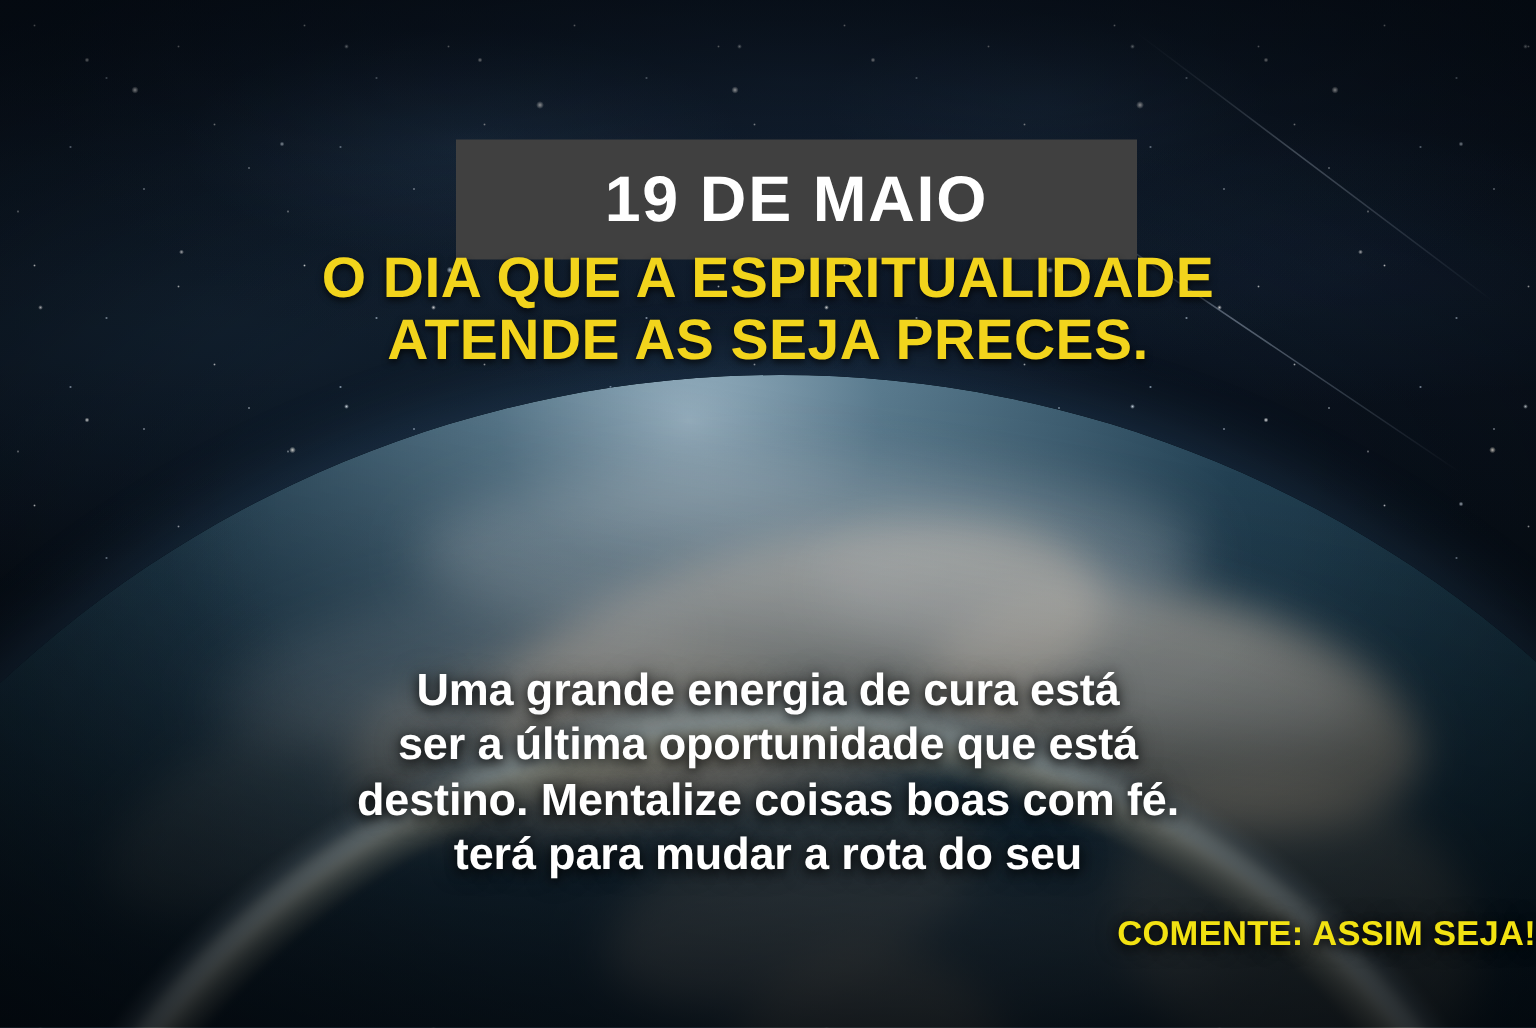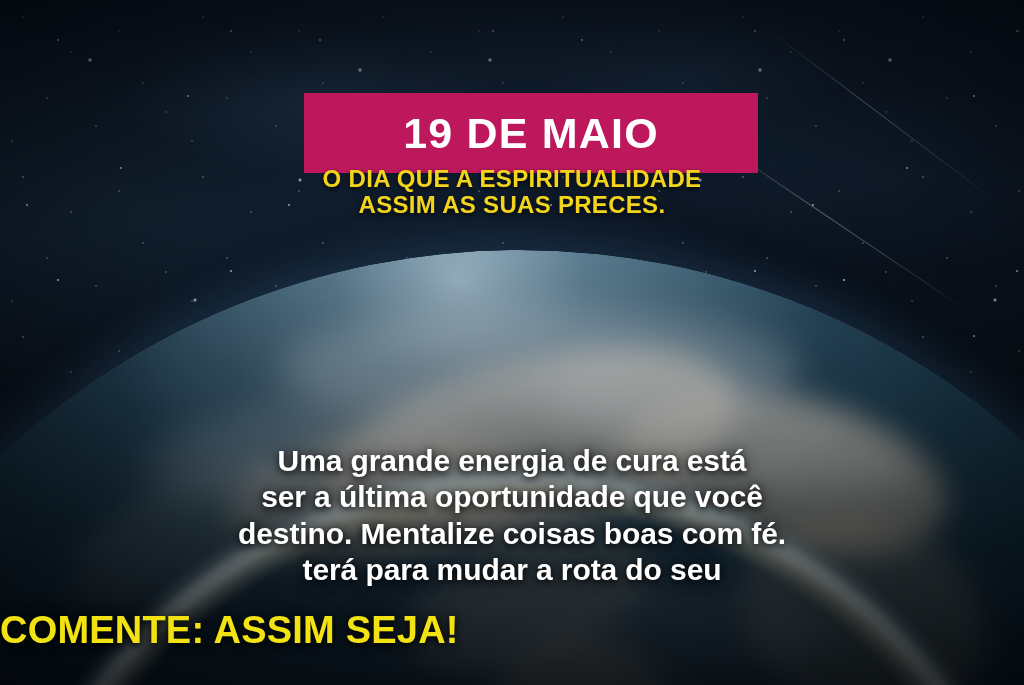--- a/index.html
+++ b/index.html
@@ -208,42 +208,42 @@
     inset: 0;
     z-index: 5;
   }
 
   .date-banner {
     position: absolute;
     left: 304px;
     top: 93px;
     width: 454px;
     height: 80px;
-    background: #be185d;
+    background: #404040;
     display: flex;
     align-items: center;
     justify-content: center;
   }
   .date-banner-label {
     color: #ffffff;
     font-size: 43px;
     font-weight: 700;
     letter-spacing: 1.2px;
     line-height: 1;
     white-space: nowrap;
   }
 
   .headline {
     position: absolute;
     left: 0;
     right: 0;
     top: 166px;
     text-align: center;
     color: #F2D41C;
-    font-size: 24px;
+    font-size: 38px;
     font-weight: 700;
     line-height: 1.07;
     letter-spacing: 0.3px;
     text-shadow: 0 2px 5px rgba(0,0,0,0.75);
     padding: 0 28px;
   }
   .headline .hl-line { display: block; white-space: nowrap; }
 
   .body-copy {
     position: absolute;
@@ -259,23 +259,23 @@
     text-shadow: 0 2px 7px rgba(0,0,0,0.85), 0 0 16px rgba(0,0,0,0.55);
     padding: 0 28px;
   }
   .body-copy .bc-line { display: block; white-space: nowrap; }
 
   .cta {
     position: absolute;
     left: 0;
     right: 0;
     top: 611px;
-    text-align: left;
+    text-align: right;
     color: #F2E212;
-    font-size: 38px;
+    font-size: 23px;
     font-weight: 700;
     letter-spacing: 0.2px;
     line-height: 1;
     text-shadow: 0 2px 7px rgba(0,0,0,0.88), 0 0 14px rgba(0,0,0,0.6);
   }
 </style>
 </head>
 <body>
 
 <div class="poster">
@@ -315,26 +315,26 @@
   <div class="vignette"></div>
 
   <div class="content">
 
     <div class="date-banner">
       <span class="date-banner-label">19 DE MAIO</span>
     </div>
 
     <div class="headline">
       <span class="hl-line">O DIA QUE A ESPIRITUALIDADE</span>
-      <span class="hl-line">ASSIM AS SUAS PRECES.</span>
+      <span class="hl-line">ATENDE AS SEJA PRECES.</span>
     </div>
 
     <div class="body-copy">
       <span class="bc-line">Uma grande energia de cura está</span>
-      <span class="bc-line">ser a última oportunidade que você</span>
+      <span class="bc-line">ser a última oportunidade que está</span>
       <span class="bc-line">destino. Mentalize coisas boas com fé.</span>
       <span class="bc-line">terá para mudar a rota do seu</span>
     </div>
 
     <div class="cta">
       <span>COMENTE: ASSIM SEJA!</span>
     </div>
 
   </div>
 </div>

